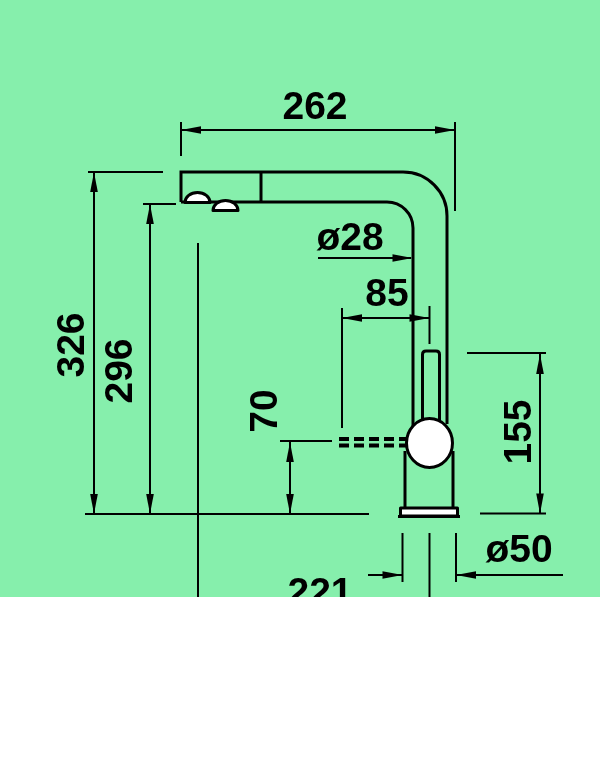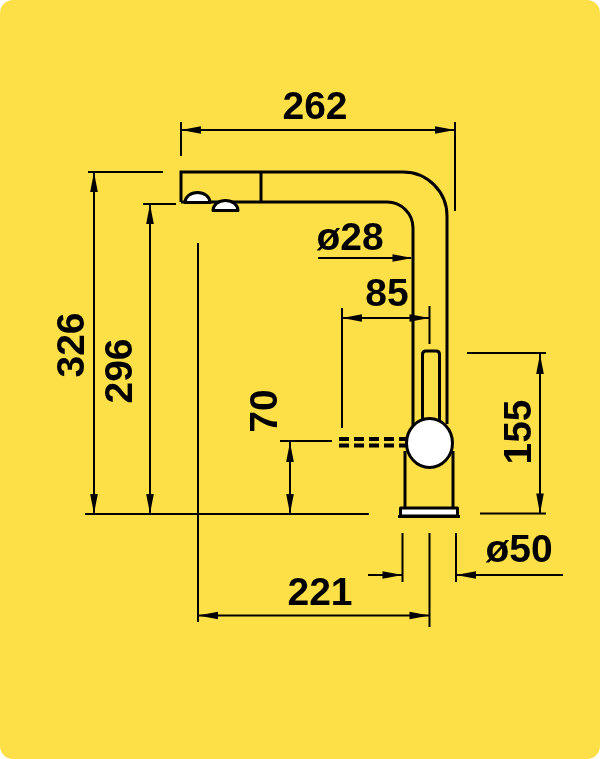--- a/index.html
+++ b/index.html
@@ -3,24 +3,23 @@
 <meta charset="utf-8">
 <style>
   html, body {
     margin: 0;
     padding: 0;
     background: #ffffff;
   }
   .canvas {
     position: relative;
     width: 600px;
-    height: 759px;
-    background: #fde047;
+    height: 597px;
+    background: #86efac;
     overflow: hidden;
-    border-radius: 13px;
   }
   svg {
     position: absolute;
     top: 0;
     left: 0;
   }
   .obj {
     stroke: #000000;
     stroke-width: 3;
     fill: none;

